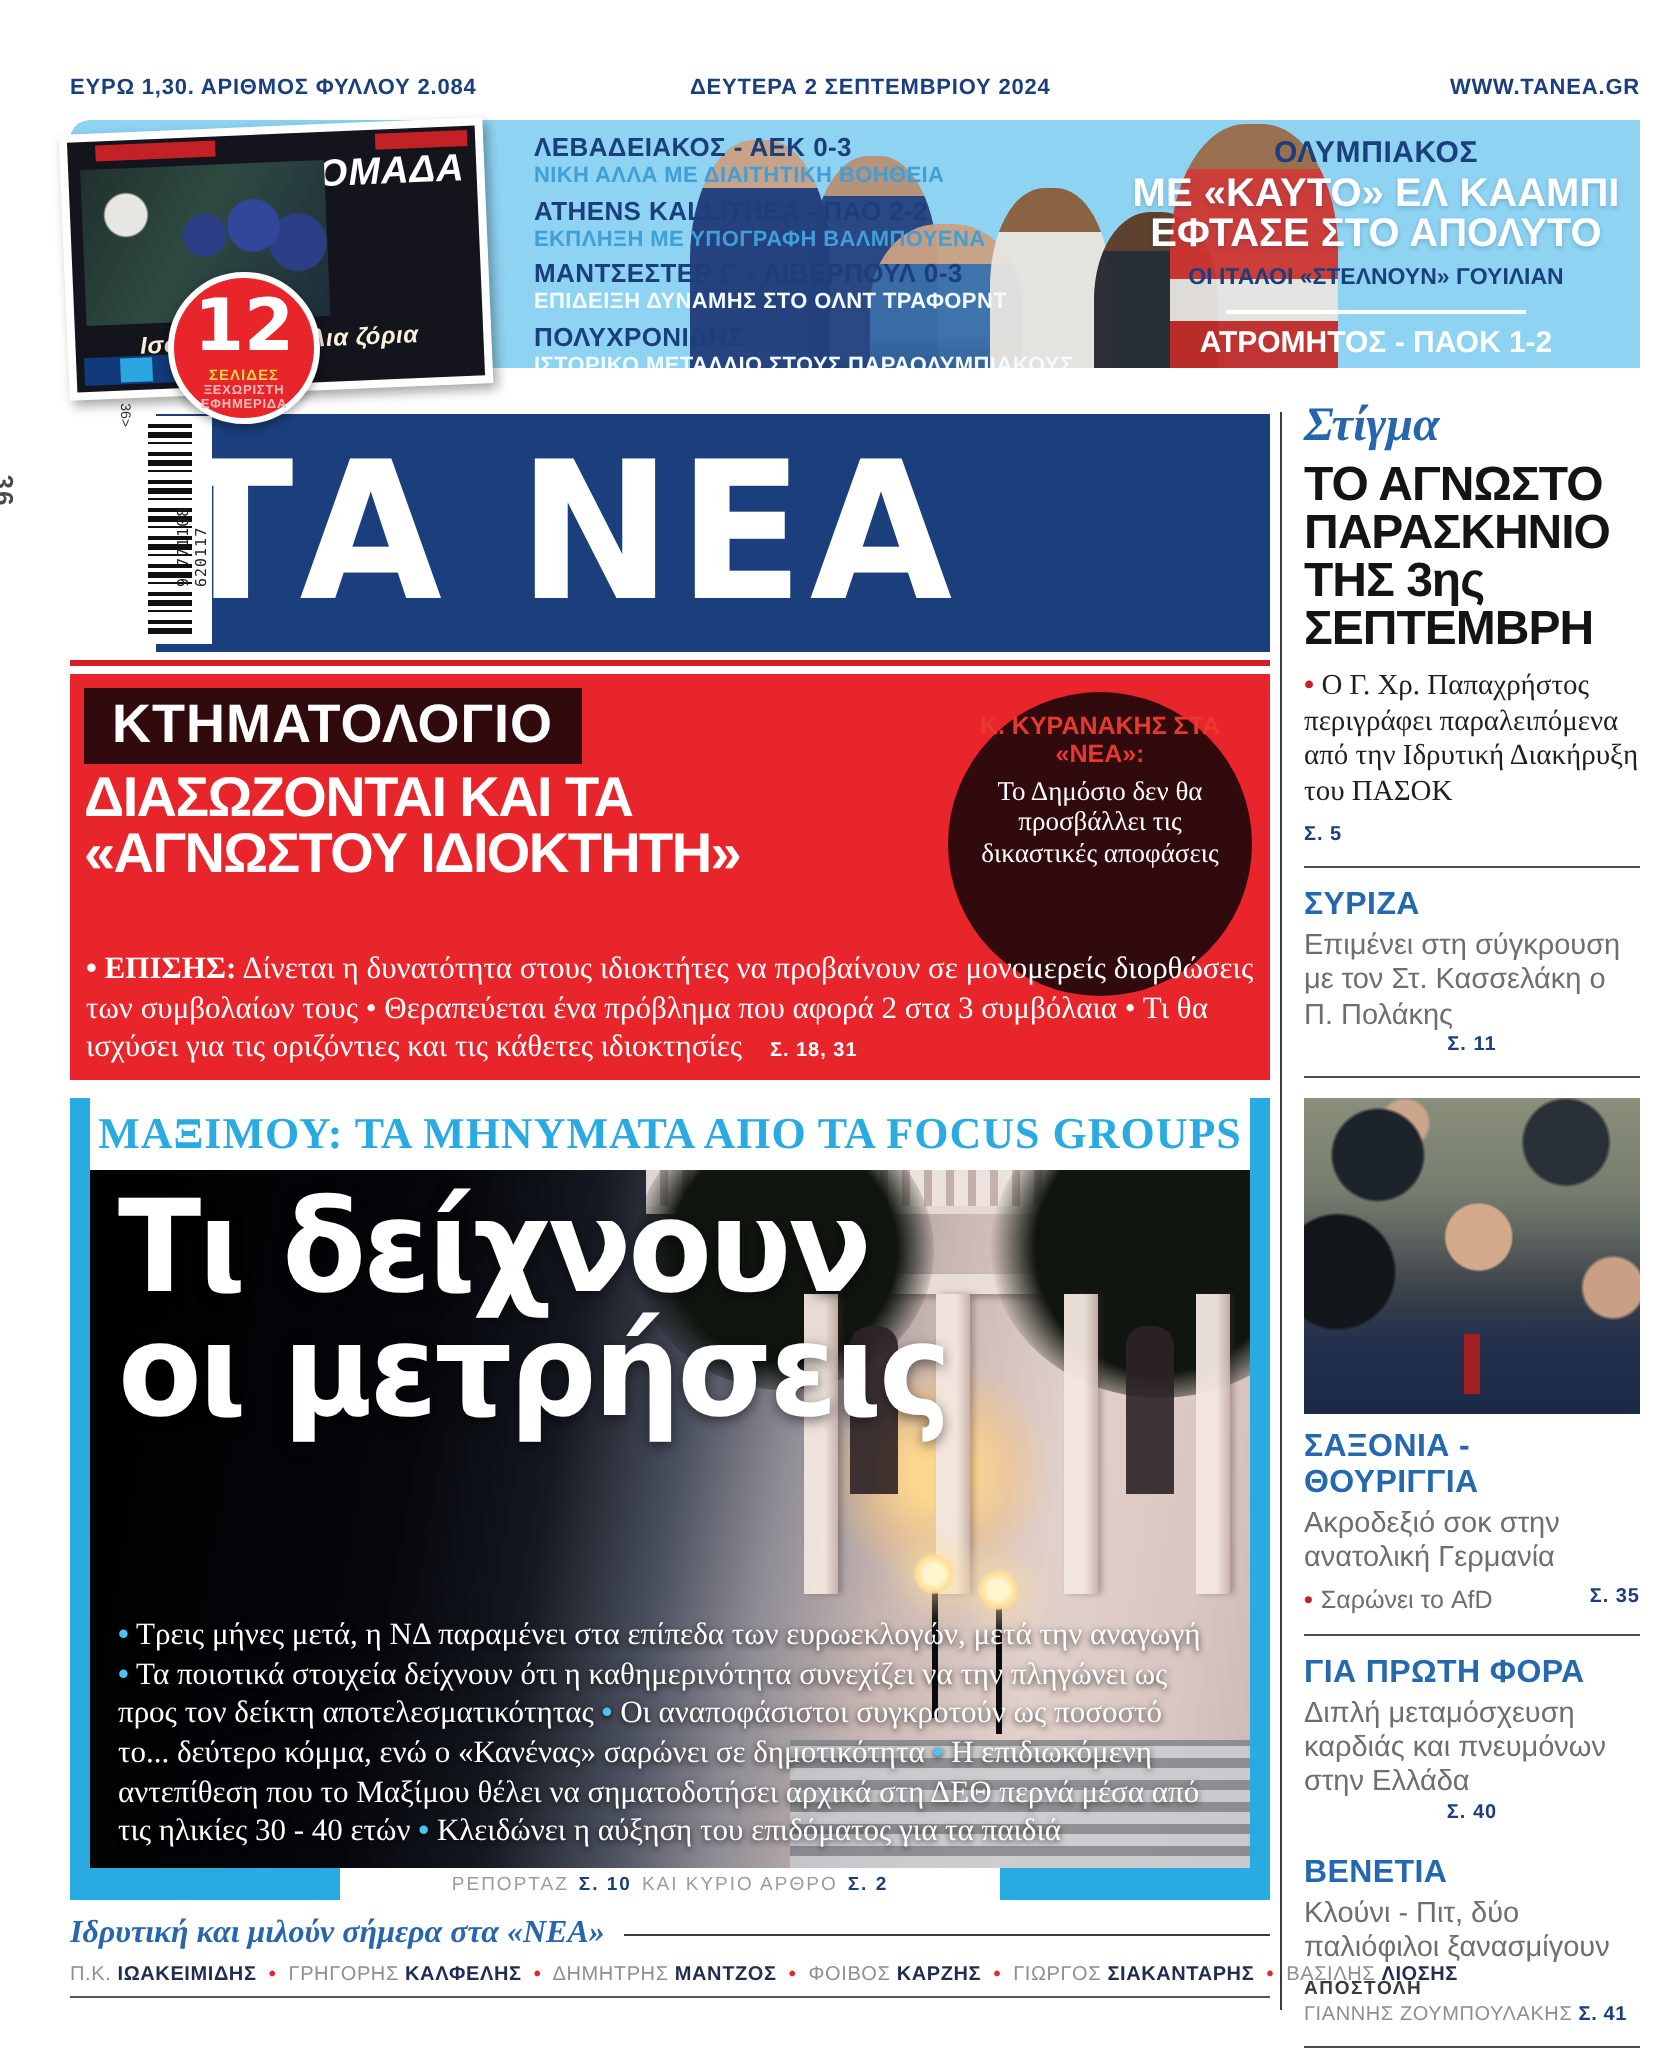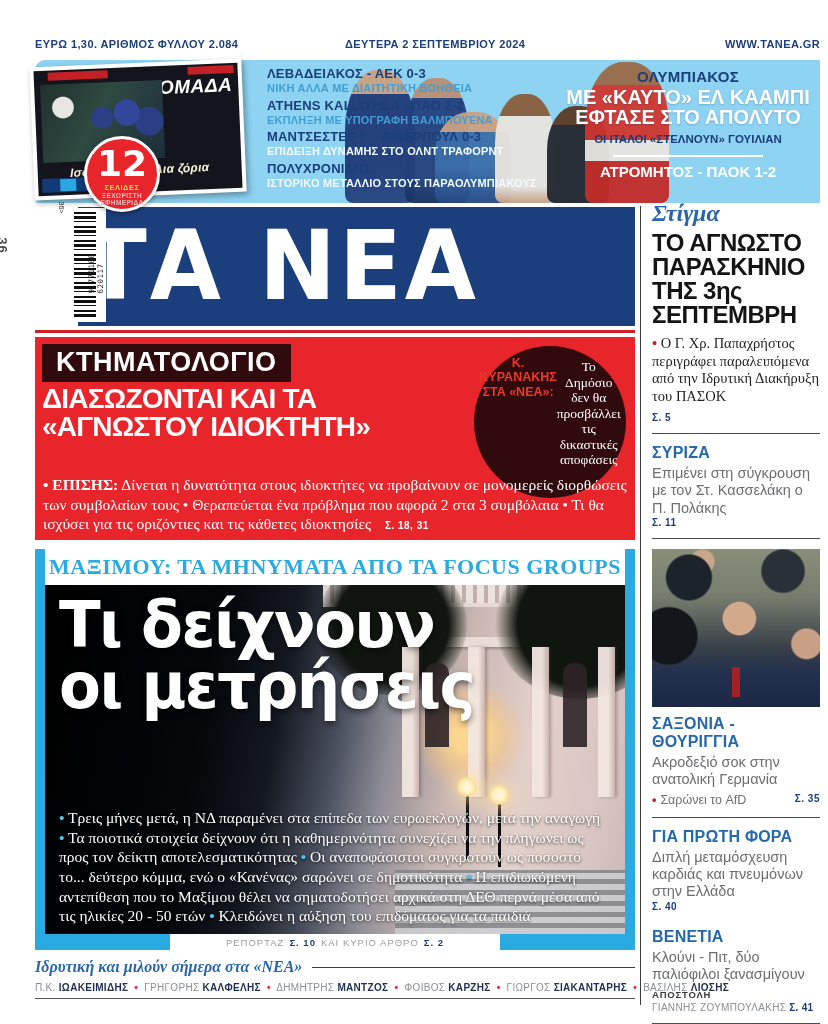--- a/index.html
+++ b/index.html
@@ -10,21 +10,21 @@
     font-family:"Liberation Sans", sans-serif; color:#1b3e7c;
   }
   
   .topbar { position:absolute; top:38px; left:35px; right:8px; height:16px;
     font-size:11px; font-weight:bold; letter-spacing:.4px; color:#1b3e7c; }
   .topbar .tb-left  { position:absolute; left:0; }
   .topbar .tb-center{ position:absolute; left:310px; }
   .topbar .tb-right { position:absolute; right:0; }
 
   
-  .strip { position:absolute; left:35px; top:60px; width:785px; height:143px;
+  .strip { position:absolute; left:35px; top:60px; width:785px; height:124px;
     background:#8ed3f2; border-radius:10px 0 0 4px; overflow:hidden; }
   .strip .players { position:absolute; left:250px; top:0; width:420px; height:143px; }
   .p-fig { position:absolute; border-radius:45% 45% 8px 8px; opacity:.95; }
   .strip-list { position:absolute; left:232px; top:7px; width:330px; }
   .strip-item { margin-bottom:4px; line-height:1.15; }
   .strip-item .si-title { font-size:13px; font-weight:900; color:#1b3e7c; letter-spacing:.2px; }
   .strip-item .si-sub   { font-size:11px; font-weight:900; color:#3f9fd6; letter-spacing:.2px; }
   .strip-item:nth-child(3) .si-sub, .strip-item:nth-child(4) .si-sub { color:#f2fbff; }
   .strip-right { position:absolute; right:6px; top:8px; width:252px; text-align:center; }
   .sr-kicker   { font-size:15px; font-weight:900; color:#1b3e7c; letter-spacing:.3px; }
@@ -86,22 +86,22 @@
 
   
   .lead { position:absolute; left:35px; top:337px; width:600px; height:203px;
     background:#e8252b; color:#ffffff; }
   .lead-kicker { display:inline-block; margin:7px 0 0 7px; padding:3px 14px 4px;
     background:#310a0d; font-size:27px; font-weight:900; letter-spacing:.5px; }
   .lead-headline { margin:3px 0 0 7px; width:428px; font-size:28px; font-weight:900;
     line-height:1.0; letter-spacing:-.8px; color:#ffffff;
     font-family:"Liberation Sans", sans-serif; }
   .lead-circle { position:absolute; right:9px; top:9px; width:152px; height:152px;
-    border-radius:50%; background:#310a0d; display:flex; flex-direction:row;
-    justify-content:center; text-align:center; padding:10px 14px; }
+    border-radius:50%; background:#310a0d; display:flex; flex-direction:column;
+    text-align:center; padding:10px 14px; }
   .lc-kicker { font-size:12.5px; font-weight:900; color:#e8392f; line-height:1.15; }
   .lc-text { font-size:13.5px; color:#ffffff; line-height:1.15; margin-top:3px;
     font-family:"Liberation Serif", serif; }
   .lead-also { position:absolute; left:8px; bottom:6px; width:586px;
     font-family:"Liberation Serif", serif; font-size:15.5px; line-height:1.26; }
   .lead-also .la-label { font-weight:bold; }
   .lead-also .la-pages { font-size:10px; font-weight:900; letter-spacing:.5px;
     font-family:"Liberation Sans", sans-serif; margin-left:10px; }
 
   
@@ -169,21 +169,21 @@
     font-size:24px; color:#2766ad; }
   .r-headline { font-size:24px; font-weight:900; color:#141414; line-height:1.0;
     letter-spacing:-.5px; margin-top:4px; font-family:"Liberation Sans", sans-serif; }
   .r-serif { font-family:"Liberation Serif", serif; font-size:14.5px; line-height:1.22;
     color:#1f1f1f; margin-top:8px; }
   .r-serif .rb { color:#c42127; font-weight:bold; }
   .r-page { font-size:10px; font-weight:900; color:#1b3e7c; margin-top:6px; letter-spacing:.5px; }
   .r-hr { border-top:1px solid #4d4d4d; margin:10px 0; }
   .r-label { font-size:16px; font-weight:900; color:#2468ae; letter-spacing:.2px; }
   .r-text { font-size:14.5px; color:#6d6e71; line-height:1.2; margin-top:3px; }
-  .r-text-pg { display:flex; justify-content:flex-start; }
+  .r-text-pg { display:flex; justify-content:center; }
   .r-sub { font-size:12.5px; color:#6d6e71; margin-top:4px; display:flex; }
   .r-sub .rb { color:#c42127; font-weight:bold; margin-right:4px; }
   .r-sub .r-page { margin:0 0 0 auto; }
   .rphoto { width:168px; height:158px; margin:2px 0 8px;
     background:
       radial-gradient(circle at 22% 18%, #1d232b 0 12%, transparent 13%),
       radial-gradient(circle at 78% 14%, #2a3038 0 11%, transparent 12%),
       radial-gradient(circle at 10% 55%, #13161b 0 16%, transparent 17%),
       radial-gradient(circle at 92% 60%, #c99f85 0 8%, transparent 9%),
       radial-gradient(circle at 30% 8%,  #caa78c 0 6%, transparent 7%),
@@ -318,21 +318,21 @@
         <div>οι μετρήσεις</div>
       </div>
       <div class="art-summary">
         <span class="bullet">•</span>
         <span>Τρεις μήνες μετά, η ΝΔ παραμένει στα επίπεδα των ευρωεκλογών, μετά την αναγωγή</span>
         <span class="bullet">•</span>
         <span>Τα ποιοτικά στοιχεία δείχνουν ότι η καθημερινότητα συνεχίζει να την πληγώνει ως προς τον δείκτη αποτελεσματικότητας</span>
         <span class="bullet">•</span>
         <span>Οι αναποφάσιστοι συγκροτούν ως ποσοστό το... δεύτερο κόμμα, ενώ ο «Κανένας» σαρώνει σε δημοτικότητα</span>
         <span class="bullet">•</span>
-        <span>Η επιδιωκόμενη αντεπίθεση που το Μαξίμου θέλει να σηματοδοτήσει αρχικά στη ΔΕΘ περνά μέσα από τις ηλικίες 20 - 50 ετών</span>
+        <span>Η επιδιωκόμενη αντεπίθεση που το Μαξίμου θέλει να σηματοδοτήσει αρχικά στη ΔΕΘ περνά μέσα από τις ηλικίες 30 - 40 ετών</span>
         <span class="bullet">•</span>
         <span>Κλειδώνει η αύξηση του επιδόματος για τα παιδιά</span>
       </div>
     </div>
     <div class="art-foot">
       <span>ΡΕΠΟΡΤΑΖ</span>
       <b>Σ. 10</b>
       <span>ΚΑΙ ΚΥΡΙΟ ΑΡΘΡΟ</span>
       <b>Σ. 2</b>
     </div>

